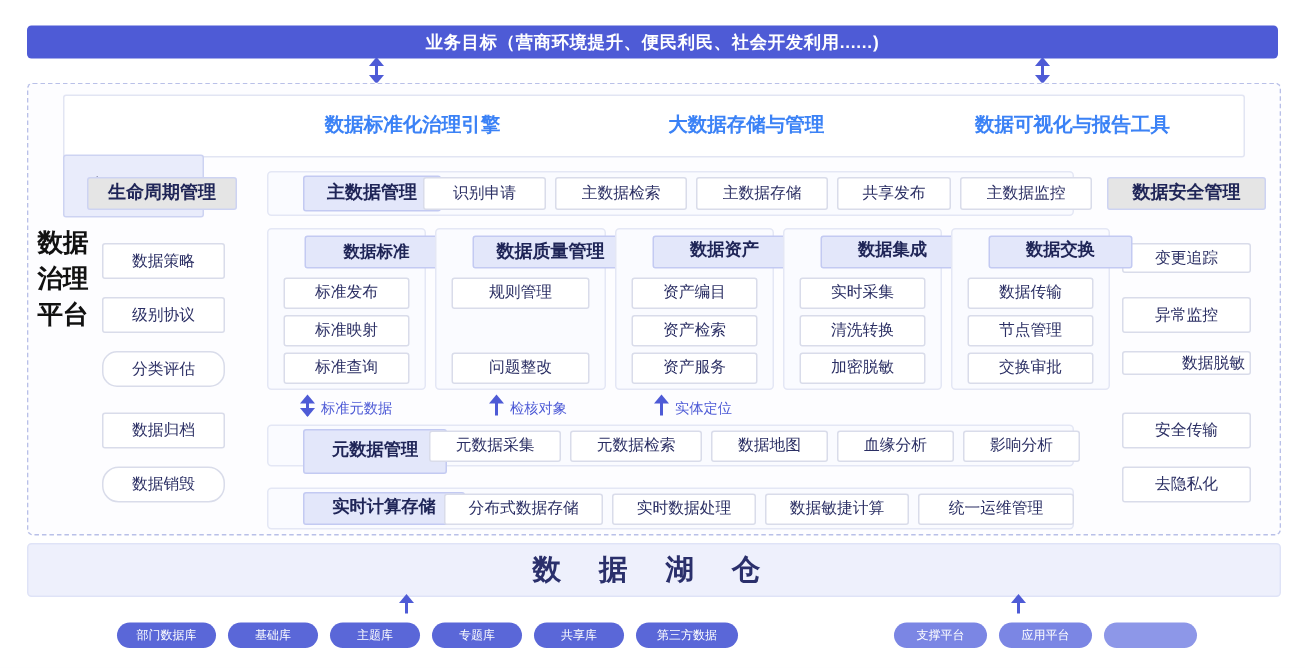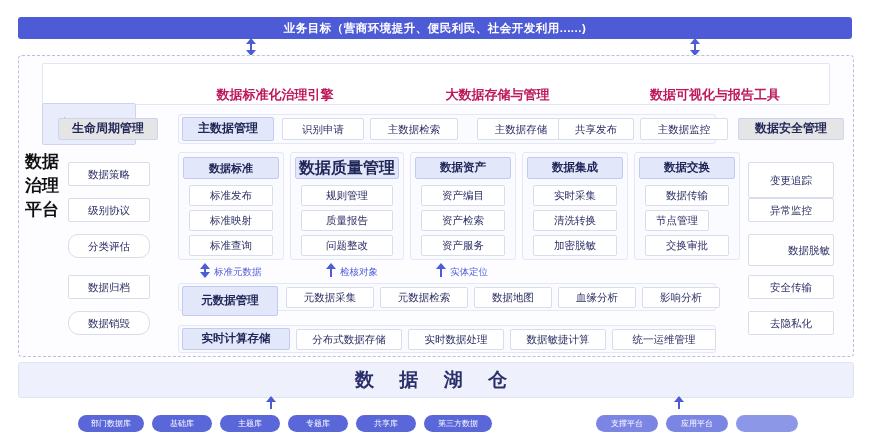--- a/index.html
+++ b/index.html
@@ -31,38 +31,38 @@
     font-size:17px;font-weight:bold;line-height:24px;text-align:center;color:#111;
   }
 
   
   .box{
     position:absolute;box-sizing:border-box;
     display:flex;align-items:center;justify-content:center;
     font-size:10.5px;border-radius:2px;text-align:center;
     line-height:1.15;
   }
-  .lav-strong{background:#e3e7fa;border:1px solid #c3caf2;color:#1f2557;font-weight:bold;}
+  .lav-strong{background:#e3e7fa;border:1px solid #c3caf2;color:#1f2557;font-weight:bold;margin-left:20px;}
   .white{background:#ffffff;border:1px solid #d9dcea;color:#2b2f64;}
   .hdr{background:#e5e5e5;border:1px solid #cdd3f2;color:#1f2557;font-weight:bold;font-size:12px;}
 
   
   .app-strip{
     position:absolute;left:42px;top:63px;width:786px;height:40px;
     border:1px solid #e2e5f3;background:#ffffff;border-radius:2px;
   }
   .app-label{
     position:absolute;left:42px;top:63px;width:92px;height:40px;
     background:#e9ecfb;border:1px solid #cdd3f2;border-radius:2px;
     display:flex;align-items:center;justify-content:center;
     font-size:12px;font-weight:bold;color:#1f2557;margin-top:40px;
   }
   .app-item{
-    position:absolute;top:75px;height:40px;display:flex;align-items:center;justify-content:center;
-    font-size:13px;font-weight:bold;color:#be185d;
+    position:absolute;top:63px;height:40px;display:flex;align-items:center;justify-content:center;
+    font-size:13px;font-weight:bold;color:#3b82f6;
   }
 
   
   .panel{
     position:absolute;box-sizing:border-box;
     border:1px solid #e4e7f5;background:#fafbff;border-radius:3px;
   }
 
   
   .arrow-up{position:absolute;width:0;height:0;border-left:5px solid transparent;border-right:5px solid transparent;border-bottom:6px solid #4e5bd6;}
@@ -108,62 +108,61 @@
   <div class="app-item" style="left:605px;width:220px;">数据可视化与报告工具</div>
 
   <div class="box hdr" style="left:58px;top:118px;width:100px;height:22px;">生命周期管理</div>
   <div class="box white" style="left:68px;top:162px;width:82px;height:24px;">数据策略</div>
   <div class="box white" style="left:68px;top:198px;width:82px;height:24px;">级别协议</div>
   <div class="box white" style="left:68px;top:234px;width:82px;height:24px;border-radius:10px;">分类评估</div>
   <div class="box white" style="left:68px;top:275px;width:82px;height:24px;">数据归档</div>
   <div class="box white" style="left:68px;top:311px;width:82px;height:24px;border-radius:11px;">数据销毁</div>
 
   <div class="box hdr" style="left:738px;top:118px;width:106px;height:22px;">数据安全管理</div>
-  <div class="box white" style="left:748px;top:162px;width:86px;height:36px;">变更追踪</div>
+  <div class="box white" style="left:748px;top:162px;width:86px;height:20px;">变更追踪</div>
   <div class="box white" style="left:748px;top:198px;width:86px;height:24px;">异常监控</div>
-  <div class="box white" style="left:748px;top:234px;width:86px;height:32px;padding-left:36px;">数据脱敏</div>
+  <div class="box white" style="left:748px;top:234px;width:86px;height:16px;padding-left:36px;">数据脱敏</div>
   <div class="box white" style="left:748px;top:275px;width:86px;height:24px;">安全传输</div>
   <div class="box white" style="left:748px;top:311px;width:86px;height:24px;">去隐私化</div>
 
   <div class="panel" style="left:178px;top:114px;width:538px;height:30px;"></div>
   <div class="box lav-strong" style="left:182px;top:117px;width:92px;height:24px;font-size:12px;">主数据管理</div>
   <div class="box white" style="left:282px;top:118px;width:82px;height:22px;">识别申请</div>
   <div class="box white" style="left:370px;top:118px;width:88px;height:22px;">主数据检索</div>
-  <div class="box white" style="left:464px;top:118px;width:88px;height:22px;margin-left:13px;">主数据存储</div>
+  <div class="box white" style="left:464px;top:118px;width:88px;height:22px;">主数据存储</div>
   <div class="box white" style="left:558px;top:118px;width:76px;height:22px;">共享发布</div>
   <div class="box white" style="left:640px;top:118px;width:88px;height:22px;">主数据监控</div>
 
   <div class="panel" style="left:178px;top:152px;width:106px;height:108px;"></div>
   <div class="box lav-strong" style="left:183px;top:157px;width:96px;height:22px;font-size:11px;">数据标准</div>
   <div class="box white" style="left:189px;top:185px;width:84px;height:21px;">标准发布</div>
   <div class="box white" style="left:189px;top:210px;width:84px;height:21px;">标准映射</div>
   <div class="box white" style="left:189px;top:235px;width:84px;height:21px;">标准查询</div>
 
   <div class="panel" style="left:290px;top:152px;width:114px;height:108px;"></div>
-  <div class="box lav-strong" style="left:295px;top:157px;width:104px;height:22px;font-size:16px;">数据质量管理</div>
+  <div class="box lav-strong" style="left:295px;top:157px;width:104px;height:22px;font-size:12px;">数据质量管理</div>
   <div class="box white" style="left:301px;top:185px;width:92px;height:21px;">规则管理</div>
-  <div class="box white" style="left:301px;top:210px;width:92px;height:21px;">质量报告</div>
   <div class="box white" style="left:301px;top:235px;width:92px;height:21px;">问题整改</div>
 
   <div class="panel" style="left:410px;top:152px;width:106px;height:108px;"></div>
   <div class="box lav-strong" style="left:415px;top:157px;width:96px;height:22px;font-size:11.5px;">数据资产</div>
   <div class="box white" style="left:421px;top:185px;width:84px;height:21px;">资产编目</div>
   <div class="box white" style="left:421px;top:210px;width:84px;height:21px;">资产检索</div>
   <div class="box white" style="left:421px;top:235px;width:84px;height:21px;">资产服务</div>
 
   <div class="panel" style="left:522px;top:152px;width:106px;height:108px;"></div>
   <div class="box lav-strong" style="left:527px;top:157px;width:96px;height:22px;font-size:11.5px;">数据集成</div>
   <div class="box white" style="left:533px;top:185px;width:84px;height:21px;">实时采集</div>
   <div class="box white" style="left:533px;top:210px;width:84px;height:21px;">清洗转换</div>
   <div class="box white" style="left:533px;top:235px;width:84px;height:21px;">加密脱敏</div>
 
   <div class="panel" style="left:634px;top:152px;width:106px;height:108px;"></div>
   <div class="box lav-strong" style="left:639px;top:157px;width:96px;height:22px;font-size:11.5px;">数据交换</div>
   <div class="box white" style="left:645px;top:185px;width:84px;height:21px;">数据传输</div>
-  <div class="box white" style="left:645px;top:210px;width:64px;height:21px;">节点管理</div>
+  <div class="box white" style="left:645px;top:210px;width:84px;height:21px;">节点管理</div>
   <div class="box white" style="left:645px;top:235px;width:84px;height:21px;">交换审批</div>
 
   <div class="vline" style="left:204px;top:266px;height:11px;"></div>
   <div class="arrow-up" style="left:200px;top:263px;"></div>
   <div class="arrow-down" style="left:200px;top:272px;"></div>
   <div class="ann" style="left:214px;top:266px;">标准元数据</div>
 
   <div class="vline" style="left:330px;top:266px;height:11px;"></div>
   <div class="arrow-up" style="left:326px;top:263px;"></div>
   <div class="ann" style="left:340px;top:266px;">检核对象</div>

